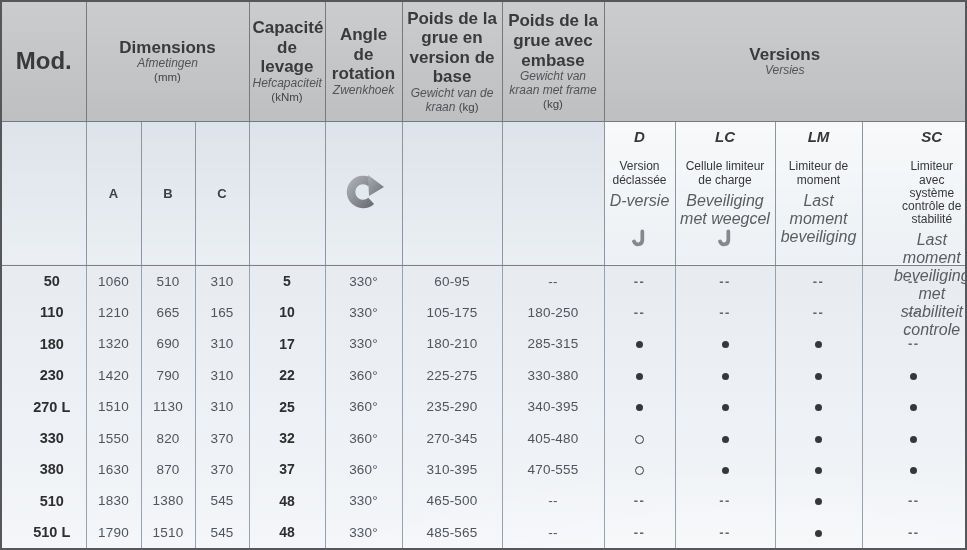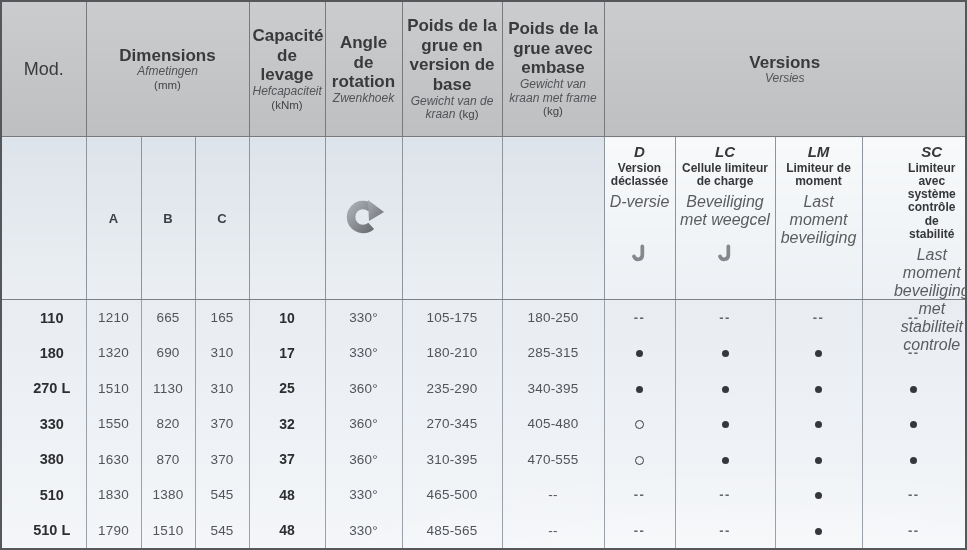--- a/index.html
+++ b/index.html
@@ -22,35 +22,35 @@
   tr.h1 { height:98px; }
   tr.h1 td {
     background:linear-gradient(180deg,#cbccce,#bdbfc1);
     border-right:1px solid #77797c; border-bottom:1px solid #77797c;
     text-align:center; vertical-align:middle; padding:2px 3px;
   }
   tr.h1 td:last-child { border-right:none;margin-left:44px; }
   .fr  { font-weight:bold; font-size:17px; color:#393a3c; line-height:1.15; }
   .nl  { font-style:italic; font-size:12px; color:#525356; line-height:1.15; }
   .unit{ font-size:11.5px; color:#434447; line-height:1.2; font-style:normal; }
-  .mod-title { font-weight:normal; font-size:18px; color:#393a3c; }
+  .mod-title { font-weight:bold; font-size:24px; color:#393a3c; }
 
   
   tr.h2 { height:129px; }
   tr.h2 td {
     background:linear-gradient(180deg,#dde3ea,#ebeff3);
     border-right:1px solid #8f959c; border-bottom:1px solid #7e8184;
     text-align:center; vertical-align:middle; padding:0;
   }
   tr.h2 td:last-child { border-right:none;padding-left:36px; }
   .abc { font-weight:bold; font-size:13px; color:#3f4043; }
   tr.h2 td.vcell { background:linear-gradient(180deg,#f7f9fa,#edf0f4); vertical-align:top; }
   .vwrap { display:flex; flex-direction:column; align-items:center; height:121px; padding:7px 3px 4px 3px; }
   .vcode { font-weight:bold; font-style:italic; font-size:15px; color:#36373a; line-height:1.1; }
-  .vfr   { font-weight:bold; font-size:12px; color:#36373a; line-height:1.1; margin-top:1px; }
+  .vfr   { font-weight:normal; font-size:12px; color:#36373a; line-height:1.1; margin-top:15px; }
   .vnl   { font-style:italic; font-size:16px; color:#5a5c60; line-height:1.12; margin-top:5px; }
   .hook  { margin-top:auto; }
 
   
   tr.dr { height:29px; }
   tr.dr td { border-right:1px solid #9aa1a8; text-align:center; vertical-align:middle; background:transparent; }
   tr.dr td:last-child { border-right:none; }
   td.c-mod { text-align:left; padding-left:17px; font-weight:bold; font-size:14.5px; color:#2d2e30; }
   td.c-num { font-size:13.5px; color:#515459; letter-spacing:0.2px; }
   td.c-cap { font-weight:bold; font-size:14px; color:#2d2e30; }
@@ -166,20 +166,34 @@
           <div class="vcode">SC</div>
           <div class="vfr">Limiteur avec système contrôle de stabilité</div>
           <div class="vnl">Last moment beveiliging met stabiliteit controle</div>
         </div>
       </td>
     </tr>
 
     </tbody>
       <tbody>
         <tr class="dr">
+    <td class="c-mod">50</td>
+    <td class="c-num">1060</td>
+    <td class="c-num">510</td>
+    <td class="c-num">310</td>
+    <td class="c-cap">5</td>
+    <td class="c-num">330°</td>
+    <td class="c-num">60-95</td>
+    <td class="c-num">--</td>
+    <td class="c-mark">--</td>
+    <td class="c-mark">--</td>
+    <td class="c-mark">--</td>
+    <td class="c-mark">--</td>
+  </tr>
+        <tr class="dr">
     <td class="c-mod">110</td>
     <td class="c-num">1210</td>
     <td class="c-num">665</td>
     <td class="c-num">165</td>
     <td class="c-cap">10</td>
     <td class="c-num">330°</td>
     <td class="c-num">105-175</td>
     <td class="c-num">180-250</td>
     <td class="c-mark">--</td>
     <td class="c-mark">--</td>
@@ -192,20 +206,34 @@
     <td class="c-num">690</td>
     <td class="c-num">310</td>
     <td class="c-cap">17</td>
     <td class="c-num">330°</td>
     <td class="c-num">180-210</td>
     <td class="c-num">285-315</td>
     <td class="c-mark"><span class="dot"></span></td>
     <td class="c-mark"><span class="dot"></span></td>
     <td class="c-mark"><span class="dot"></span></td>
     <td class="c-mark">--</td>
+  </tr>
+        <tr class="dr">
+    <td class="c-mod">230</td>
+    <td class="c-num">1420</td>
+    <td class="c-num">790</td>
+    <td class="c-num">310</td>
+    <td class="c-cap">22</td>
+    <td class="c-num">360°</td>
+    <td class="c-num">225-275</td>
+    <td class="c-num">330-380</td>
+    <td class="c-mark"><span class="dot"></span></td>
+    <td class="c-mark"><span class="dot"></span></td>
+    <td class="c-mark"><span class="dot"></span></td>
+    <td class="c-mark"><span class="dot"></span></td>
   </tr>
         <tr class="dr">
     <td class="c-mod">270 L</td>
     <td class="c-num">1510</td>
     <td class="c-num">1130</td>
     <td class="c-num">310</td>
     <td class="c-cap">25</td>
     <td class="c-num">360°</td>
     <td class="c-num">235-290</td>
     <td class="c-num">340-395</td>

